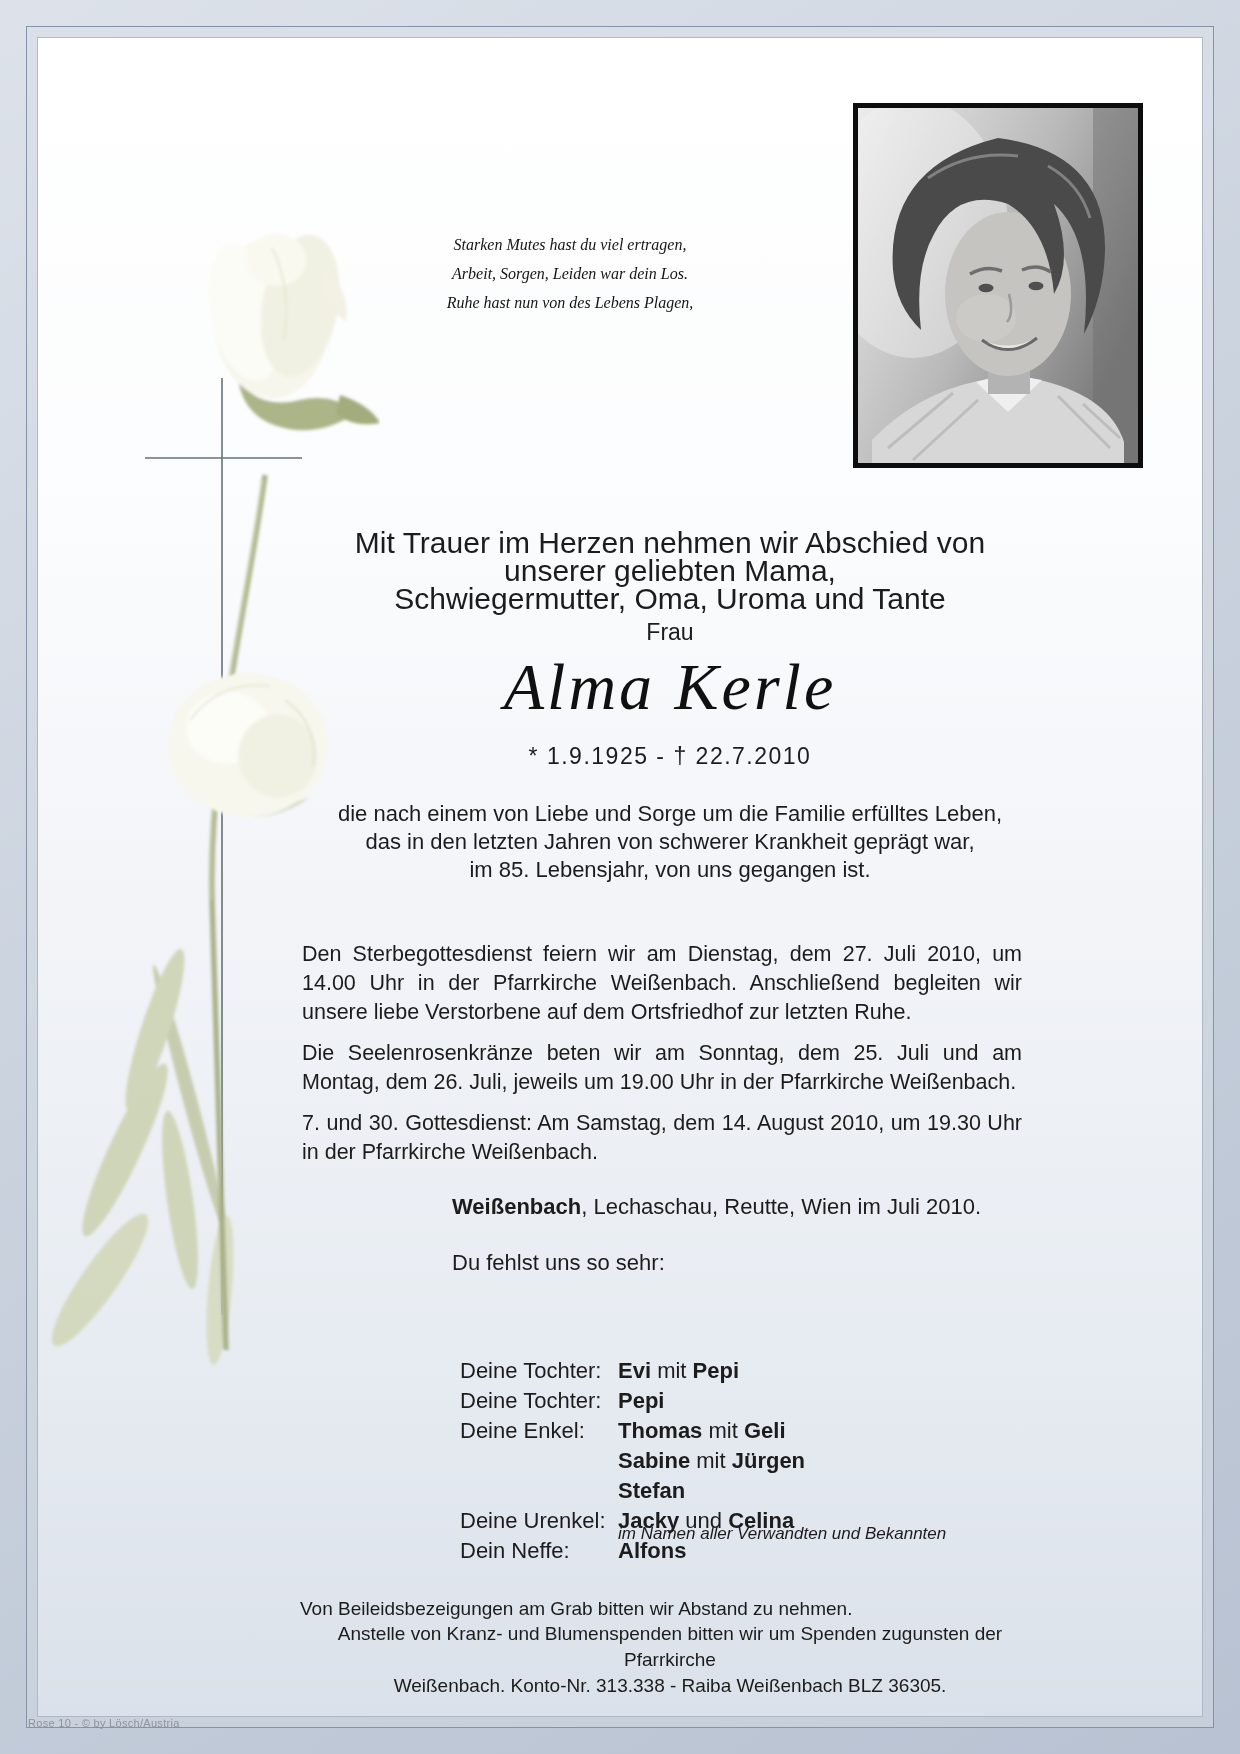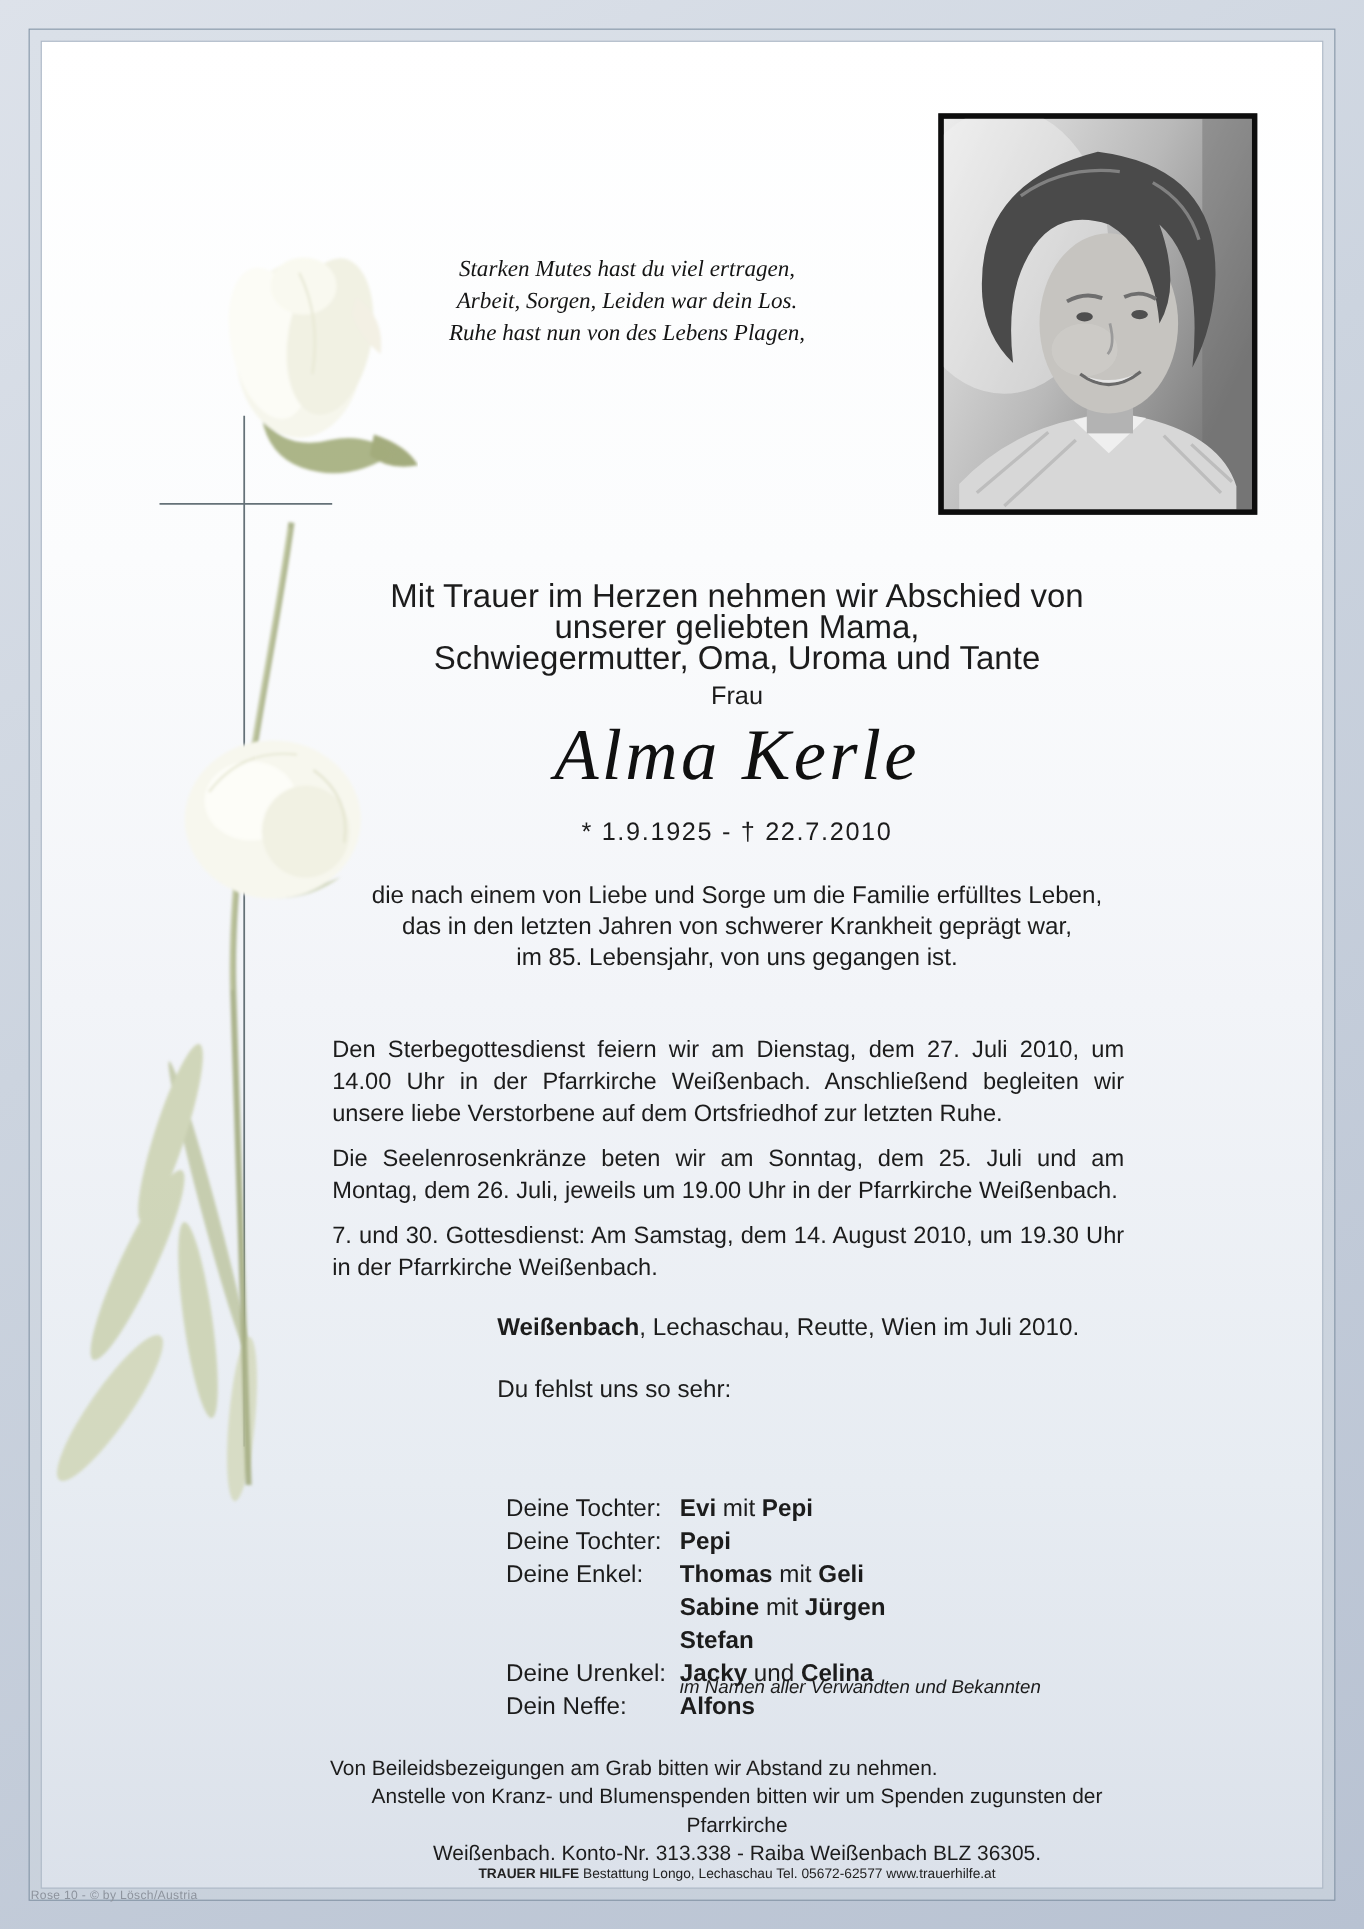--- a/index.html
+++ b/index.html
@@ -21,21 +21,21 @@
     position:absolute;inset:37px;
     border:1px solid #aeb9c7;
     background:linear-gradient(180deg,#ffffff 0%,#fbfcfd 28%,#f2f4f8 52%,#e7ecf2 78%,#dbe1ea 100%);
   }
   .abs{position:absolute;}
   .poem{
     left:340px;top:230px;width:460px;
     text-align:center;
     font-family:"Liberation Serif",serif;
     font-style:italic;
-    font-size:21px;line-height:29px;color:#151515;
+    font-size:16px;line-height:29px;color:#151515;
   }
   .poem span{display:block;}
   .photo-frame{
     left:853px;top:103px;width:290px;height:365px;
     border:5px solid #0d0d0d;box-sizing:border-box;background:#888;
   }
   .photo-frame svg{display:block;width:100%;height:100%;}
   .intro{
     left:300px;top:529px;width:740px;
     text-align:center;font-size:30px;line-height:28px;
@@ -234,16 +234,15 @@
 
   <div class="abs closing">im Namen aller Verwandten und Bekannten</div>
 
   <div class="abs condolence">Von Beileidsbezeigungen am Grab bitten wir Abstand zu nehmen.</div>
 
   <div class="abs donation">
     <span>Anstelle von Kranz- und Blumenspenden bitten wir um Spenden zugunsten der Pfarrkirche</span>
     <span>Weißenbach. Konto-Nr. 313.338 - Raiba Weißenbach BLZ 36305.</span>
   </div>
 
-  <div class="abs footer"><span class="b">TRAUER HILFE</span><span> Bestattung Longo, Lechaschau Tel. 05672-62577 www.trauerhilfe.at</span></div>
 
   <div class="abs credit">Rose 10 - © by Lösch/Austria</div>
 </div>
 
 </body></html>

